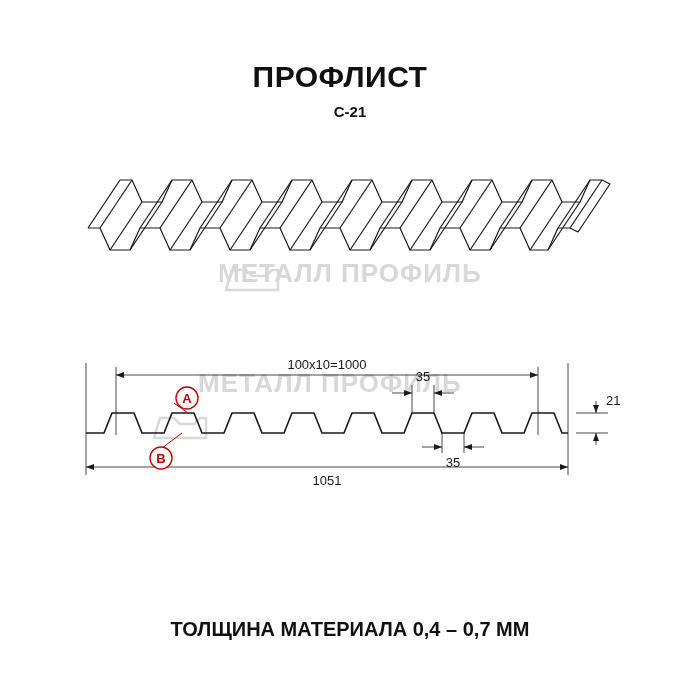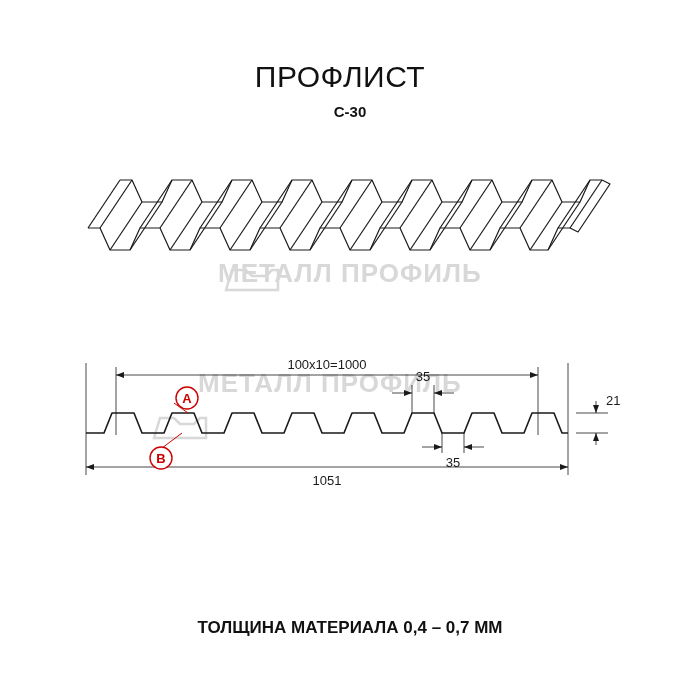--- a/index.html
+++ b/index.html
@@ -20,21 +20,21 @@
     width: 700px;
     height: 700px;
   }
   .title {
     position: absolute;
     top: 60px;
     left: 0;
     width: 680px;
     text-align: center;
     font-size: 30px;
-    font-weight: normal;
+    font-weight: bold;
     letter-spacing: 0.5px;
     color: #111;
   }
   .subtitle {
     position: absolute;
     top: 103px;
     left: 0;
     width: 700px;
     text-align: center;
     font-size: 15px;
@@ -54,21 +54,21 @@
     left: 56px;
     width: 570px;
     height: 160px;
   }
   .footer {
     position: absolute;
     top: 618px;
     left: 0;
     width: 700px;
     text-align: center;
-    font-size: 17px;
+    font-size: 20px;
     font-weight: bold;
     color: #111;
   }
   .wm {
     position: absolute;
     pointer-events: none;
     user-select: none;
     color: #d8d8d8;
     font-weight: bold;
     letter-spacing: 1px;
@@ -90,21 +90,21 @@
   }
   svg { display: block; overflow: visible; }
   text { font-family: "Liberation Sans", sans-serif; }
 </style>
 </head>
 <body>
 
 <div class="page">
 
   <div class="title">ПРОФЛИСТ</div>
-  <div class="subtitle">С-30</div>
+  <div class="subtitle">С-21</div>
 
   <div class="iso-wrap">
     <svg width="545" height="160" viewBox="0 0 545 160">
       <g fill="none" stroke="#1a1a1a" stroke-width="1.2" stroke-linejoin="round">
 
         <g id="corr">
 
           <path d="M 40 30
                    L 52 30 L 62 52 L 82 52 L 92 30 L 112 30 L 122 52 L 142 52 L 152 30
                    L 172 30 L 182 52 L 202 52 L 212 30 L 232 30 L 242 52 L 262 52 L 272 30

